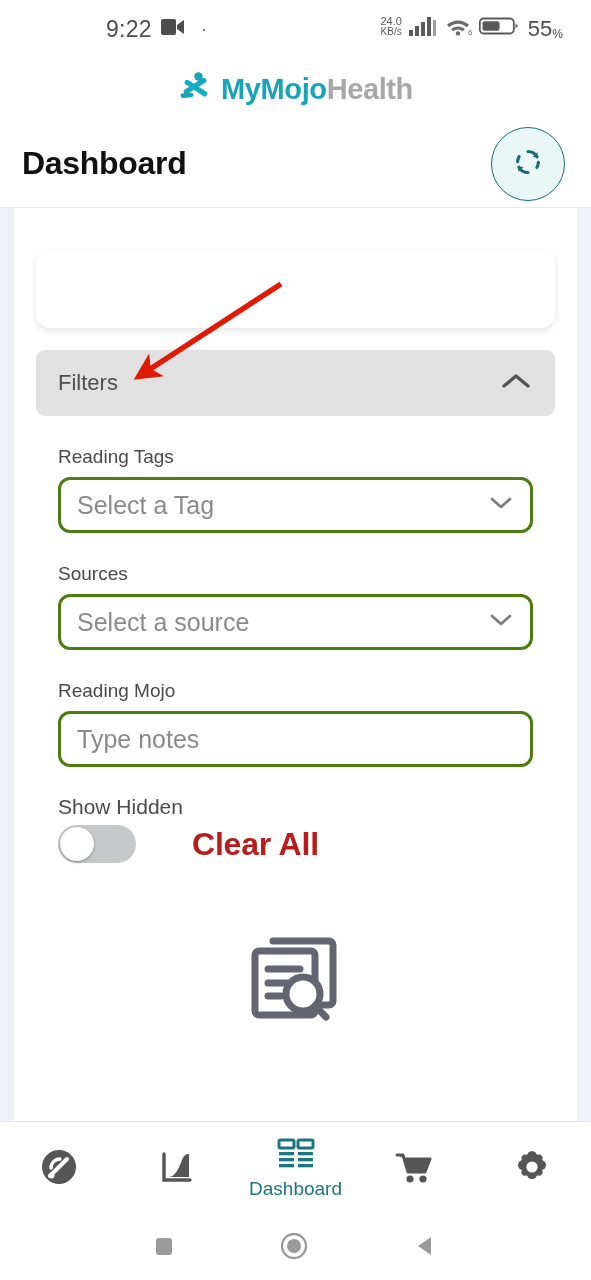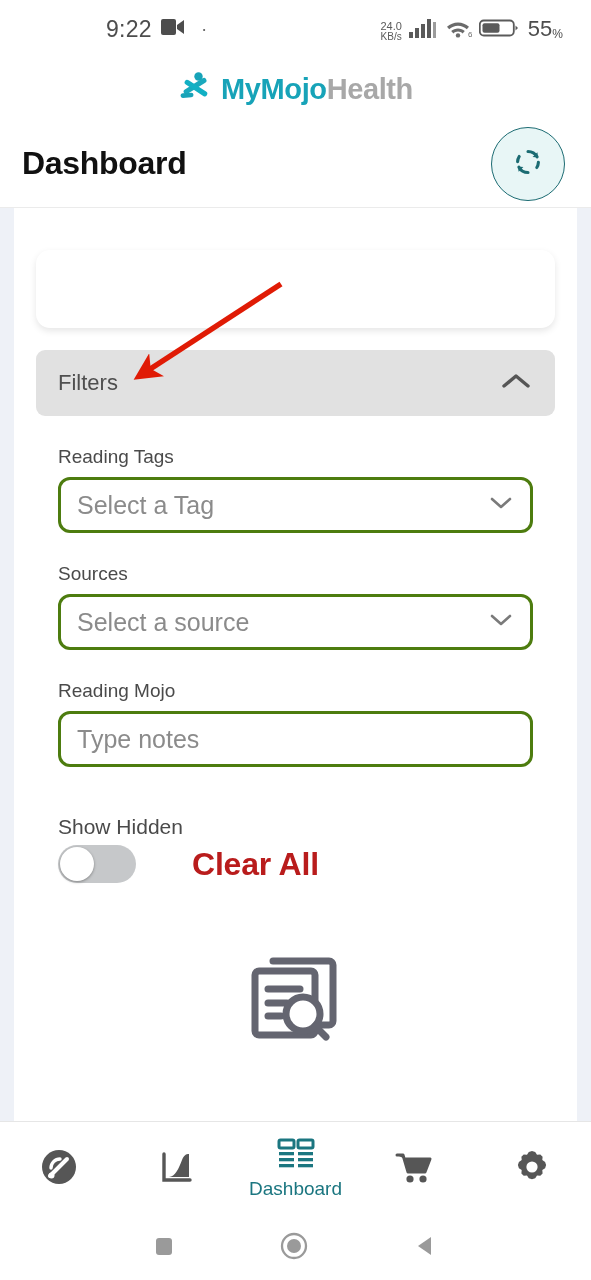--- a/index.html
+++ b/index.html
@@ -44,21 +44,21 @@
     letter-spacing: .3px;
   }
   .sb-dot {
     font-size: 19px;
     color: #6b6b6b;
     margin-left: 7px;
   }
   .sb-spacer { flex: 1 1 auto; }
   .sb-right {
     display: flex;
-    align-items: flex-end;
+    align-items: flex-start;
     gap: 7px;
   }
   .sb-net {
     display: flex;
     flex-direction: column;
     align-items: center;
     line-height: 1.0;
     color: #5a5a5a;
   }
   .sb-net b { font-size: 11px; font-weight: 400; }
@@ -185,21 +185,21 @@
     cursor: pointer;
   }
   .field-value {
     font-size: 25px;
     color: #8b8b8b;
     font-weight: 400;
   }
   .field-spacer { flex: 1 1 auto; }
 
   .toggle-row {
-    margin-top: 48px;
+    margin-top: 28px;
     padding: 0 22px;
   }
   .toggle-label {
     font-size: 21px;
     color: #4a4a4a;
     display: block;
     margin-bottom: 6px;
   }
   .toggle-line {
     display: flex;

